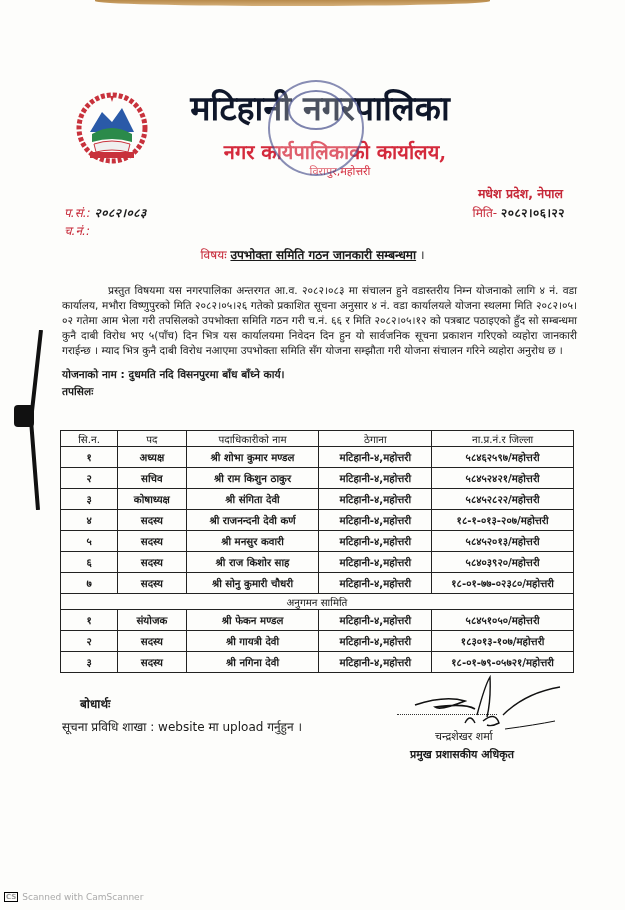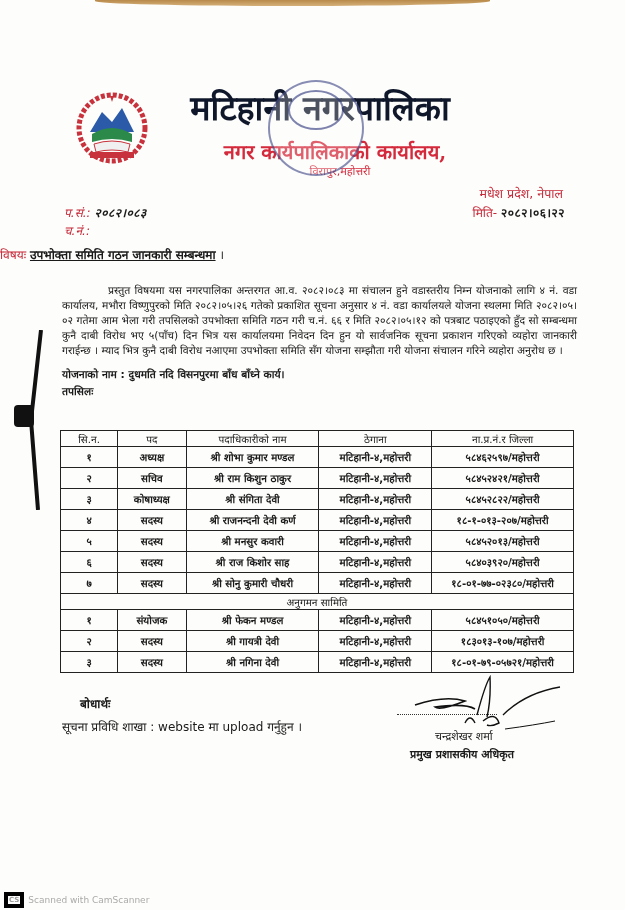--- a/index.html
+++ b/index.html
@@ -36,31 +36,31 @@
     position: absolute; left: 268px; top: 80px; width: 92px; height: 92px;
     border-radius: 50%; border: 2px solid rgba(40,50,120,.55);
     background: rgba(255,255,255,.25);
   }
   .stamp-inner {
     position: absolute; left: 18px; top: 8px; width: 52px; height: 36px;
     border-radius: 50%; border: 2px solid rgba(40,50,120,.6);
   }
   .province {
     position: absolute; right: 62px; top: 185px; font-size: 12.5px;
-    color: #c62838; font-weight: normal;
+    color: #c62838; font-weight: bold;
   }
   .ref-left { position: absolute; left: 64px; top: 204px; font-size: 12px; }
   .ref-left .lab { color: #c62838; }
   .ref-left .val { font-weight: bold; letter-spacing: .5px; }
   .ref-left .row { height: 18px; font-style: italic; }
   .date-right { position: absolute; right: 60px; top: 204px; font-size: 12px; }
   .date-right .lab { color: #c62838; }
   .date-right .val { font-weight: bold; letter-spacing: .5px; }
   .subject {
-    position: absolute; left: 0; right: 0; top: 246px; text-align: left; font-size: 12px;
+    position: absolute; left: 0; right: 0; top: 246px; text-align: center; font-size: 12px;
   }
   .subject .lab { color: #c62838; }
   .subject .txt { text-decoration: underline; font-weight: bold; }
   .body-para {
     position: absolute; left: 62px; width: 515px; top: 283px;
     font-size: 10.6px; line-height: 15px; text-align: justify;
   }
   .body-para .indent { display: inline-block; width: 46px; }
   .details { position: absolute; left: 62px; top: 366px; font-size: 10.6px; line-height: 17px; font-weight: bold; }
   table.members {
@@ -81,21 +81,21 @@
     position: absolute; left: 395px; top: 675px; width: 170px; height: 60px;
   }
   .sig-dots { position: absolute; left: 397px; top: 714px; width: 100px; border-bottom: 1px dotted #333; }
   .sig-name { position: absolute; left: 435px; top: 728px; font-size: 11px; }
   .sig-title { position: absolute; left: 410px; top: 746px; font-size: 11px; font-weight: bold; }
   .camscanner {
     position: absolute; left: 4px; top: 892px; font-size: 9px; color: #aaa;
     display: flex; align-items: center; gap: 4px;
   }
   .cs-logo {
-    font-size: 7px; border: 4px solid #000000; padding: 0 1px; color: #999; font-weight: bold;
+    font-size: 7px; border: 1px solid #000000; padding: 0 1px; color: #999; font-weight: bold;
   }
 </style>
 </head>
 <body>
 
 <div class="top-edge"></div>
 
 <svg class="binder" viewBox="0 0 30 180">
   <path d="M27 0 L17 90 L24 180" stroke="#111" stroke-width="4" fill="none"></path>
   <rect x="0" y="75" width="20" height="22" rx="4" fill="#111"></rect>

